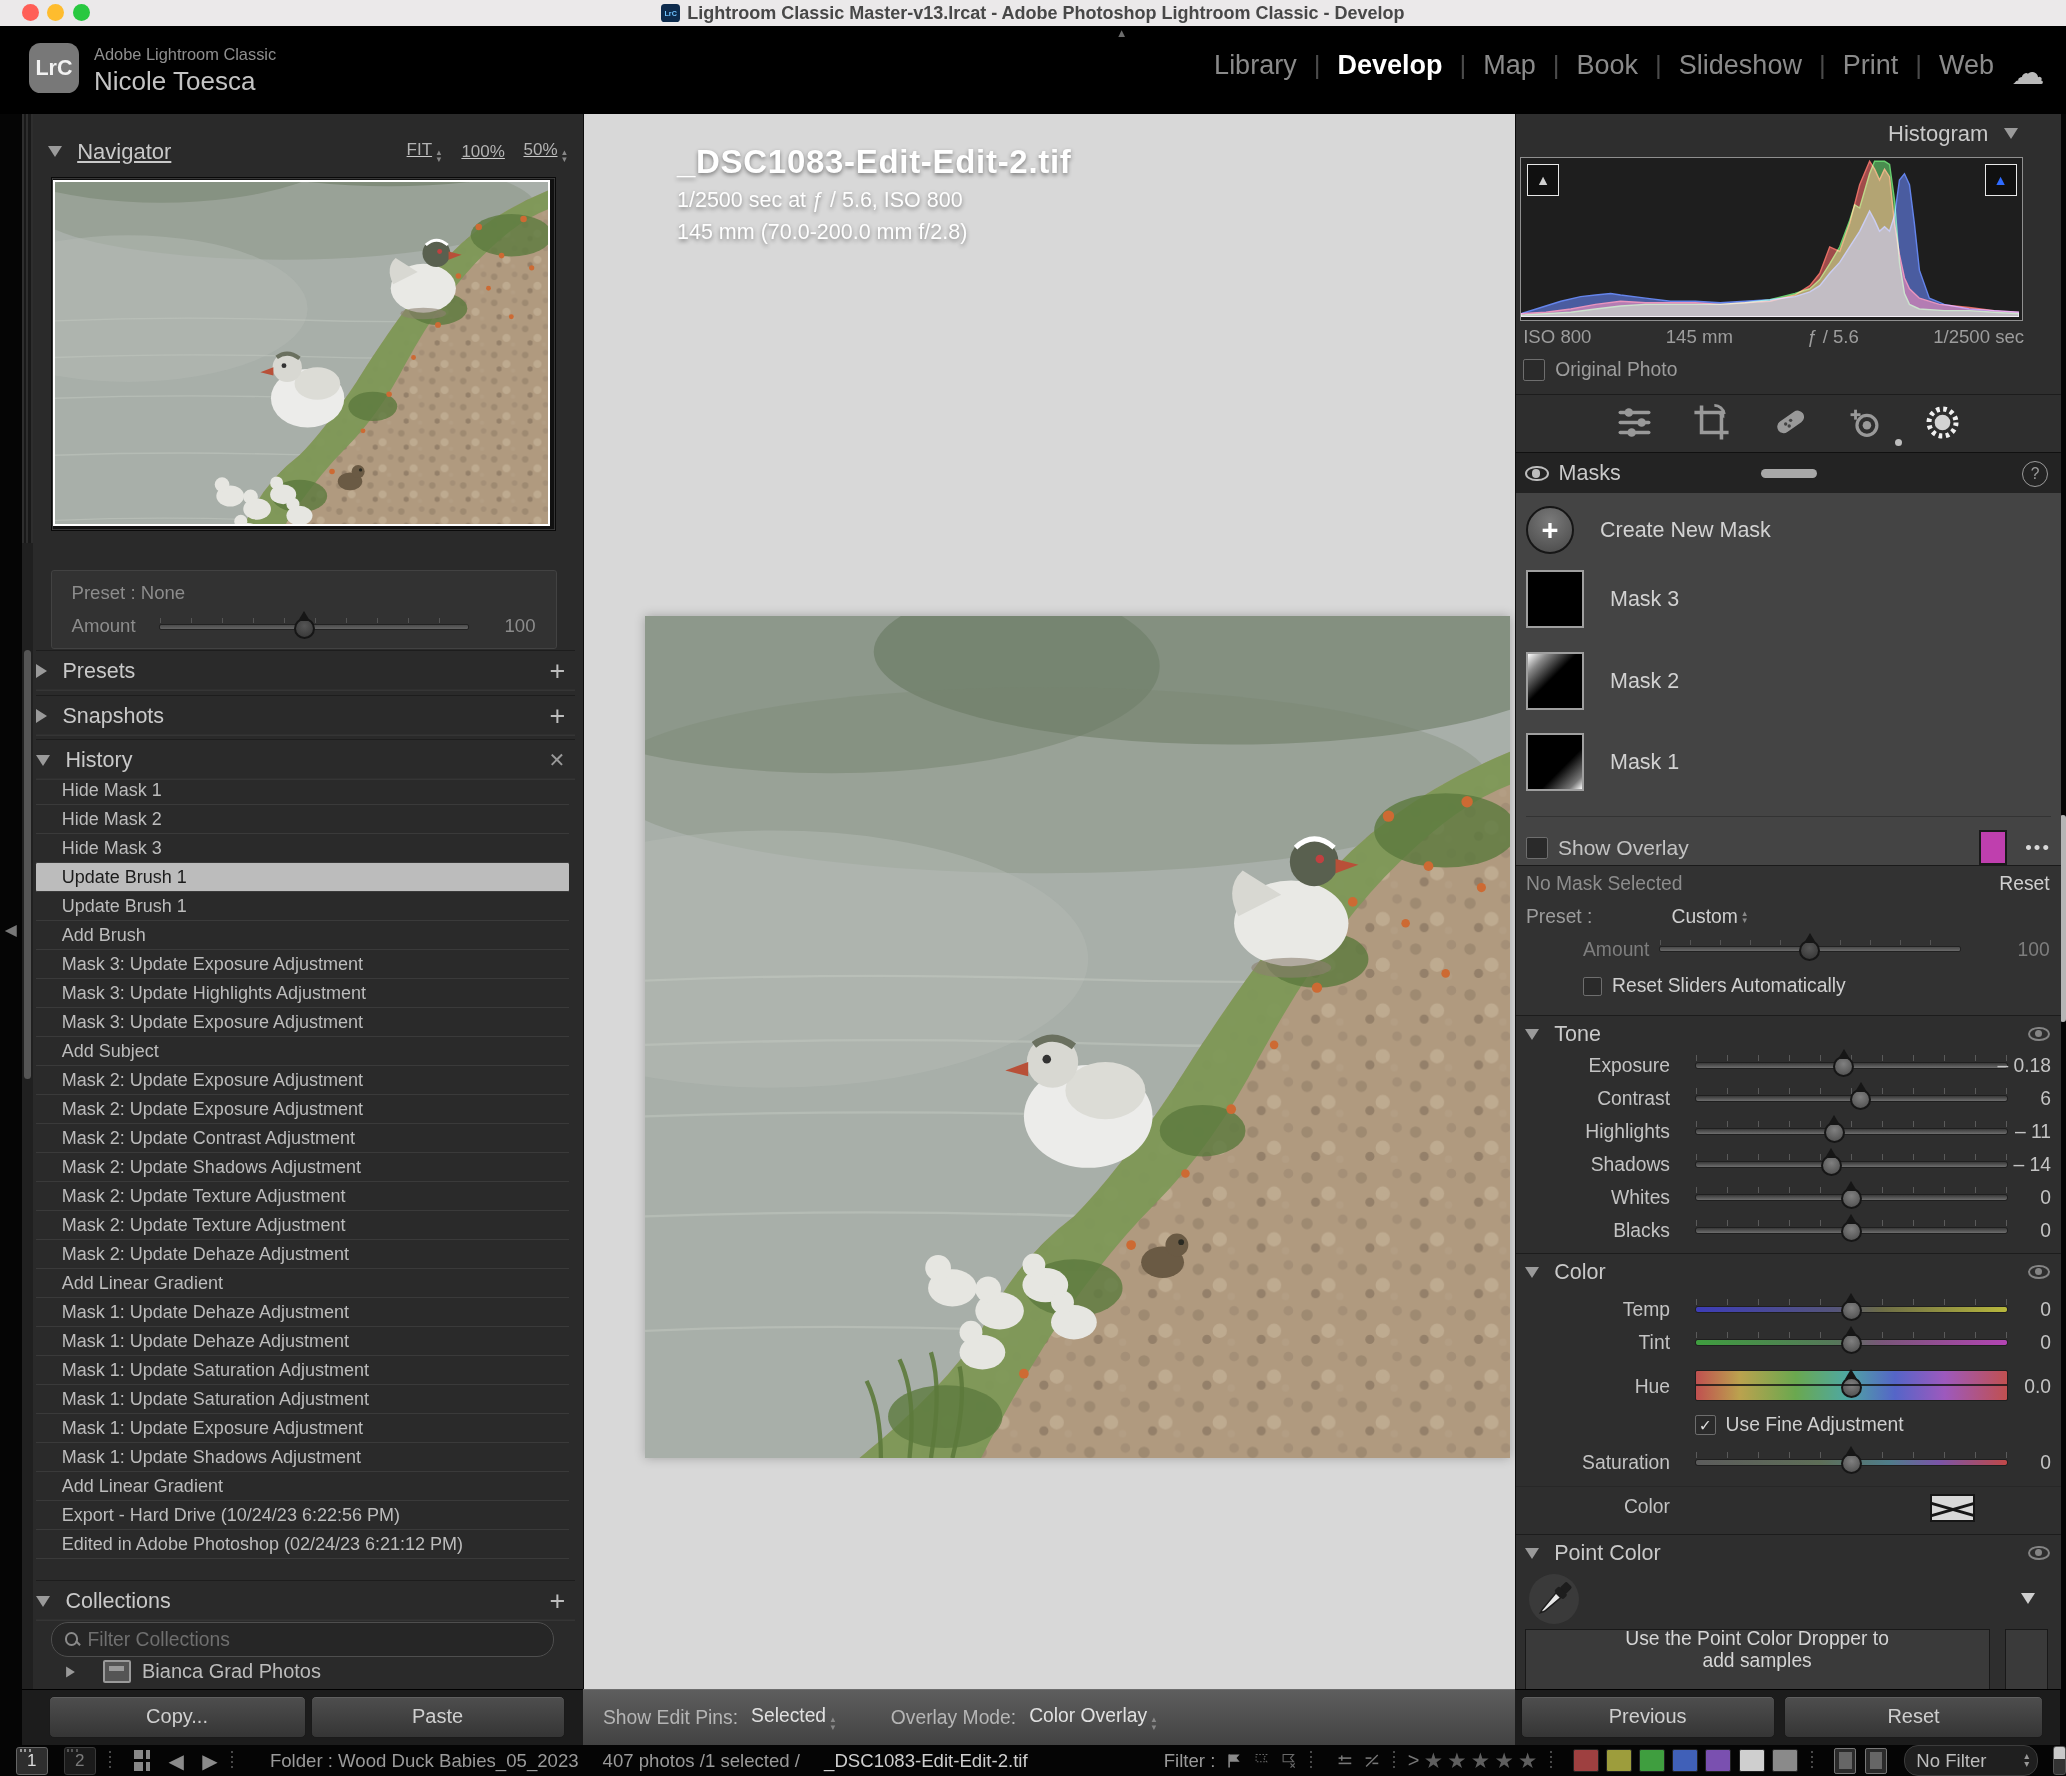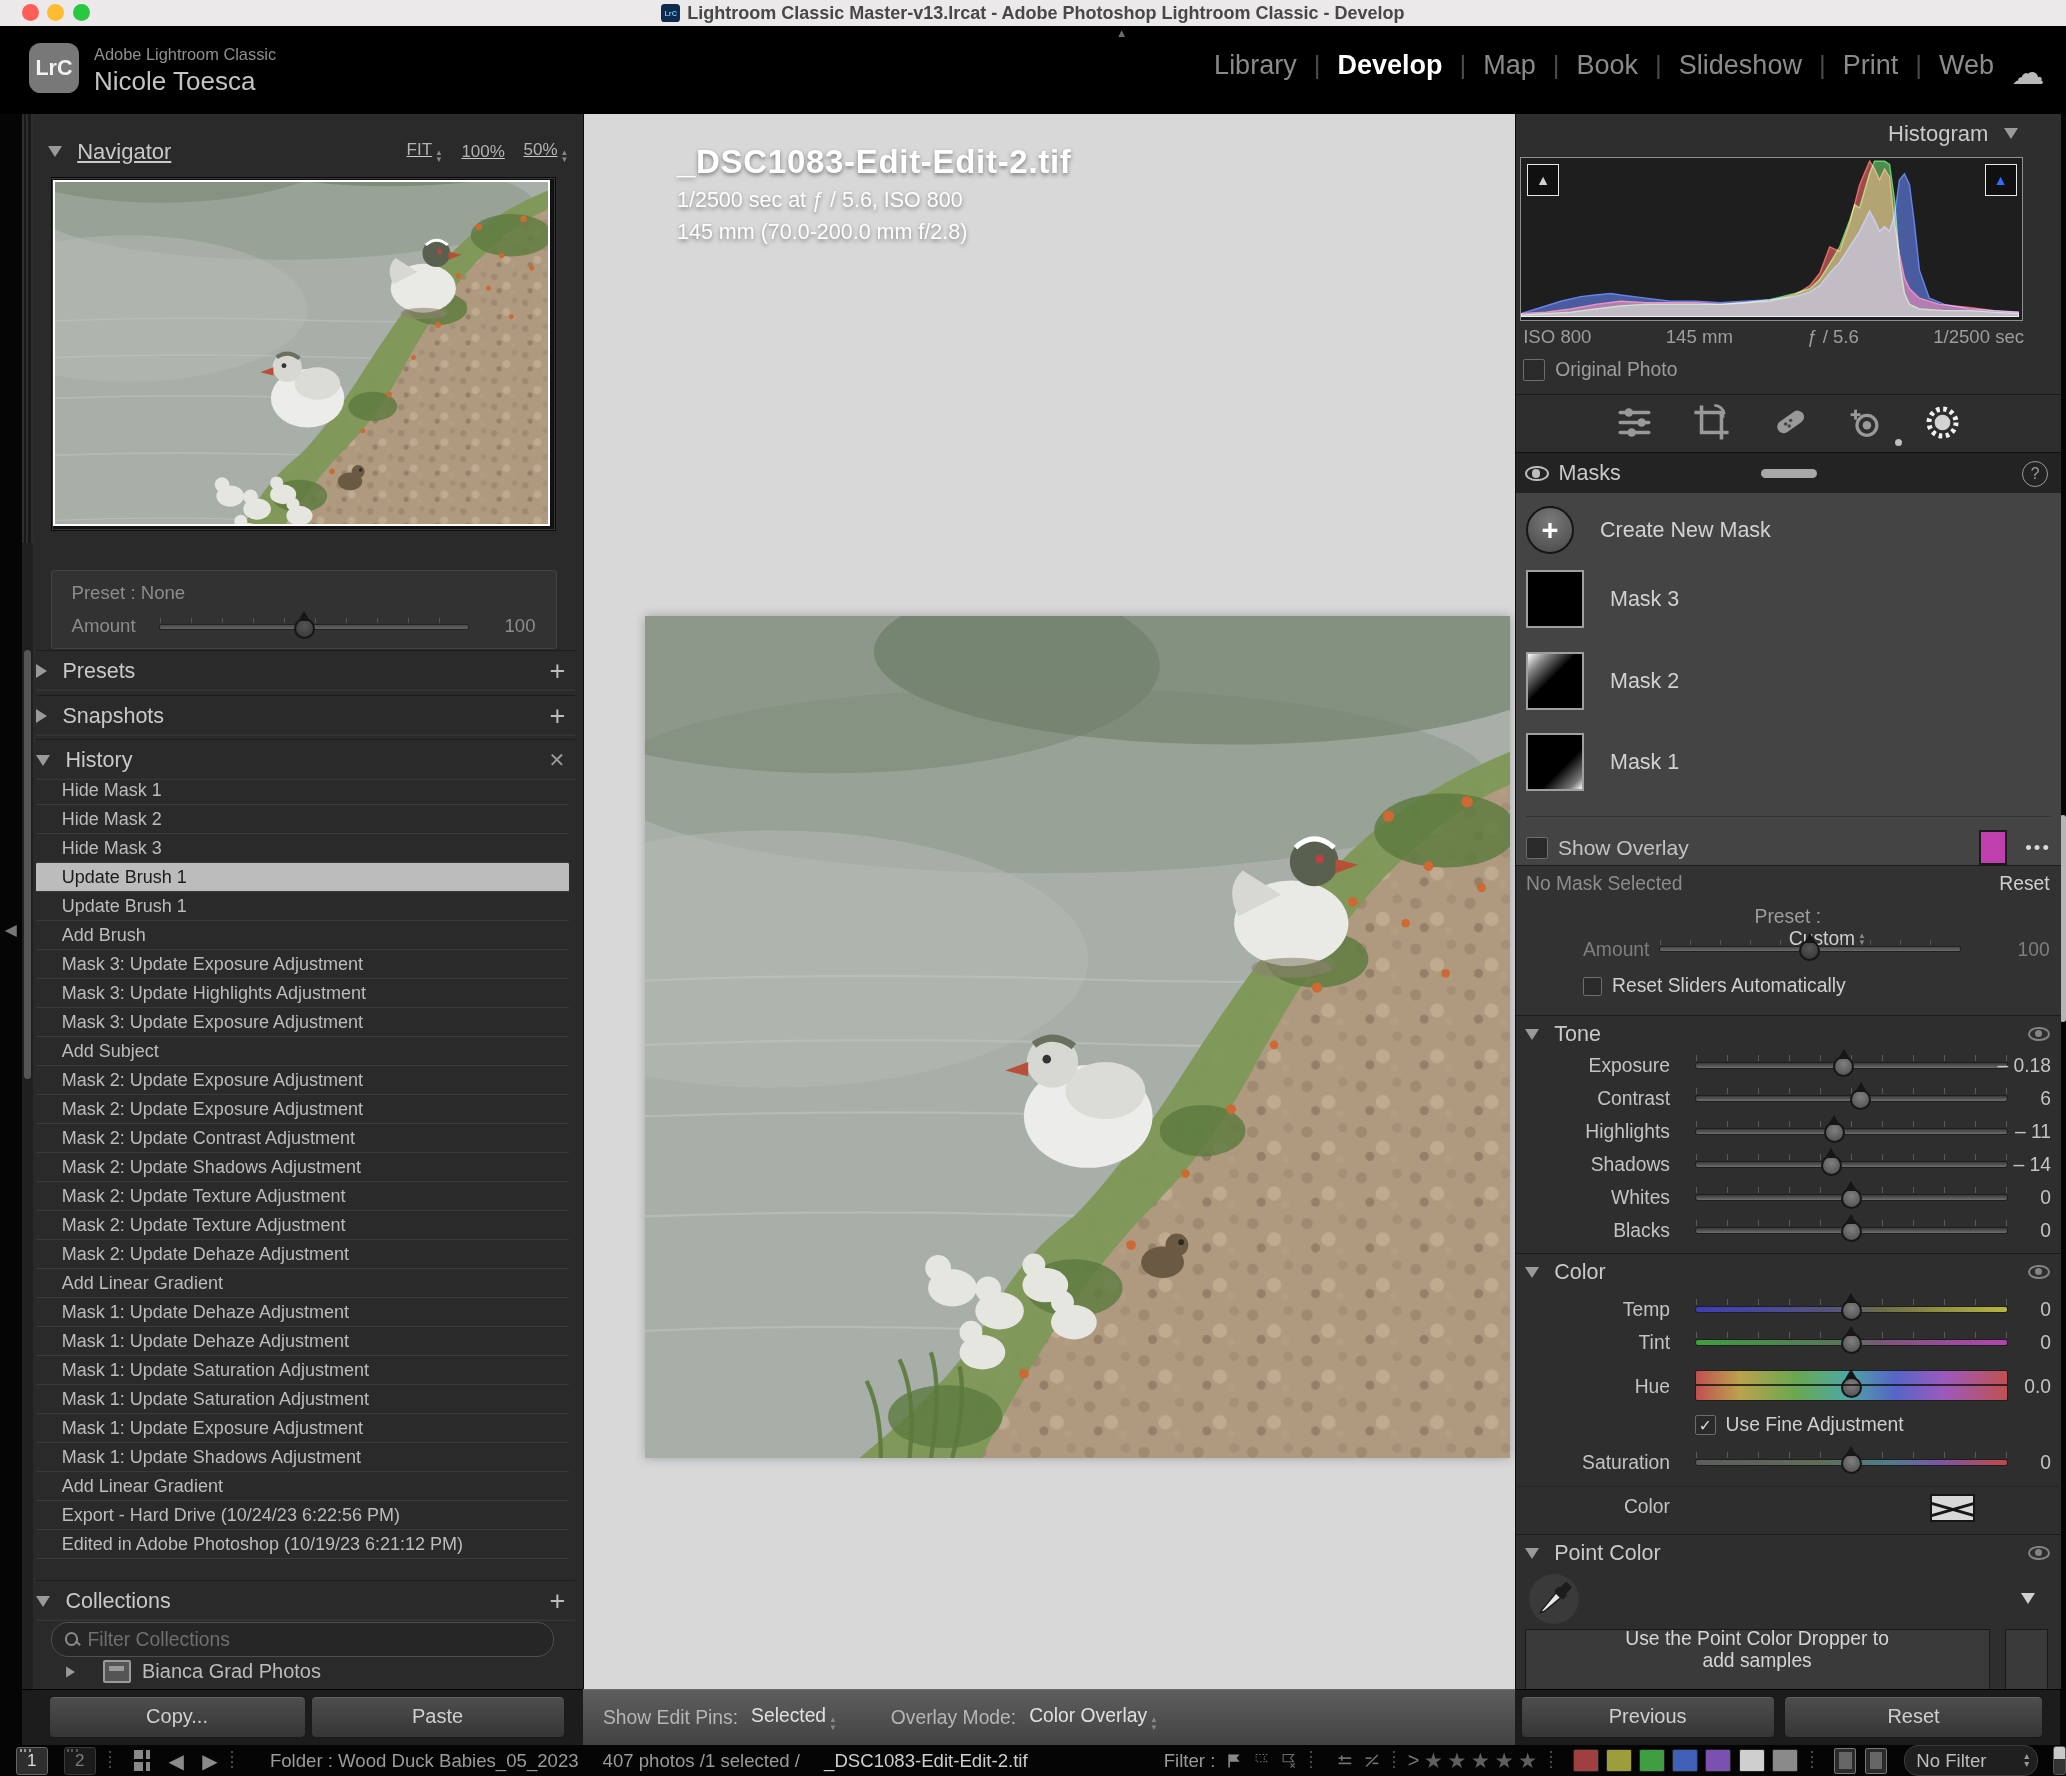--- a/index.html
+++ b/index.html
@@ -414,21 +414,21 @@
       <div class="hist-item">Mask 2: Update Dehaze Adjustment</div>
       <div class="hist-item">Add Linear Gradient</div>
       <div class="hist-item">Mask 1: Update Dehaze Adjustment</div>
       <div class="hist-item">Mask 1: Update Dehaze Adjustment</div>
       <div class="hist-item">Mask 1: Update Saturation Adjustment</div>
       <div class="hist-item">Mask 1: Update Saturation Adjustment</div>
       <div class="hist-item">Mask 1: Update Exposure Adjustment</div>
       <div class="hist-item">Mask 1: Update Shadows Adjustment</div>
       <div class="hist-item">Add Linear Gradient</div>
       <div class="hist-item">Export - Hard Drive (10/24/23 6:22:56 PM)</div>
-      <div class="hist-item">Edited in Adobe Photoshop (10/19/23 6:21:12 PM)</div>
+      <div class="hist-item">Edited in Adobe Photoshop (02/24/23 6:21:12 PM)</div>
     </div>
 
   <div class="sec-row" style="top:1466px;">
     <span class="tri-d"></span>
     <span>Collections</span>
     <span class="sec-plus">+</span>
   </div>
   <div class="coll-filter">
     <span class="mag"></span>
     <span>Filter Collections</span>
@@ -574,21 +574,21 @@
       <span class="swatch" id="overlay-swatch" style="background: rgb(191, 63, 174);"></span>
       <span class="more-dots">•••</span>
     </div>
   </div>
 
   <div class="props">
     <div class="row" style="top:7.2px;">
       <span style="color:#8c8c8c;">No Mask Selected</span>
       <span style="margin-left:auto;color:#cfcfcf;">Reset</span>
     </div>
-    <div class="row" style="top:40px;flex-direction:column;">
+    <div class="row" style="top:40px;">
       <span style="color:#9d9d9d;">Preset :</span>
       <span style="margin-left:79px;color:#cfcfcf;display:flex;align-items:center;">
         <span>Custom</span>
           <span class="updn">
             <i>▲</i>
             <i>▼</i>
           </span>
       </span>
     </div>
     <div class="row" style="top:73px;">

